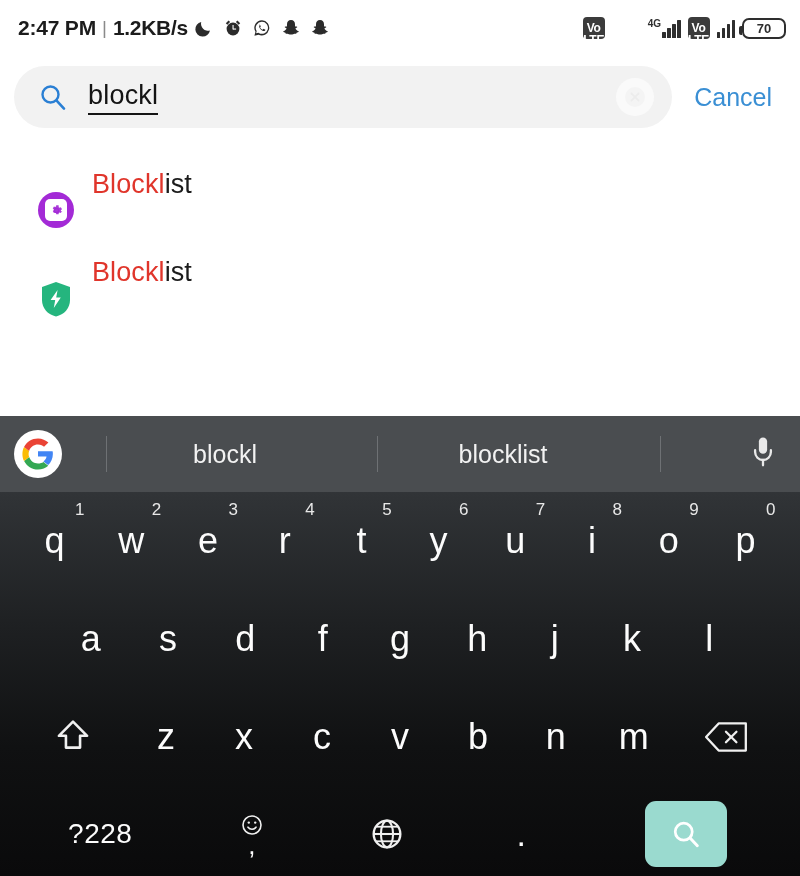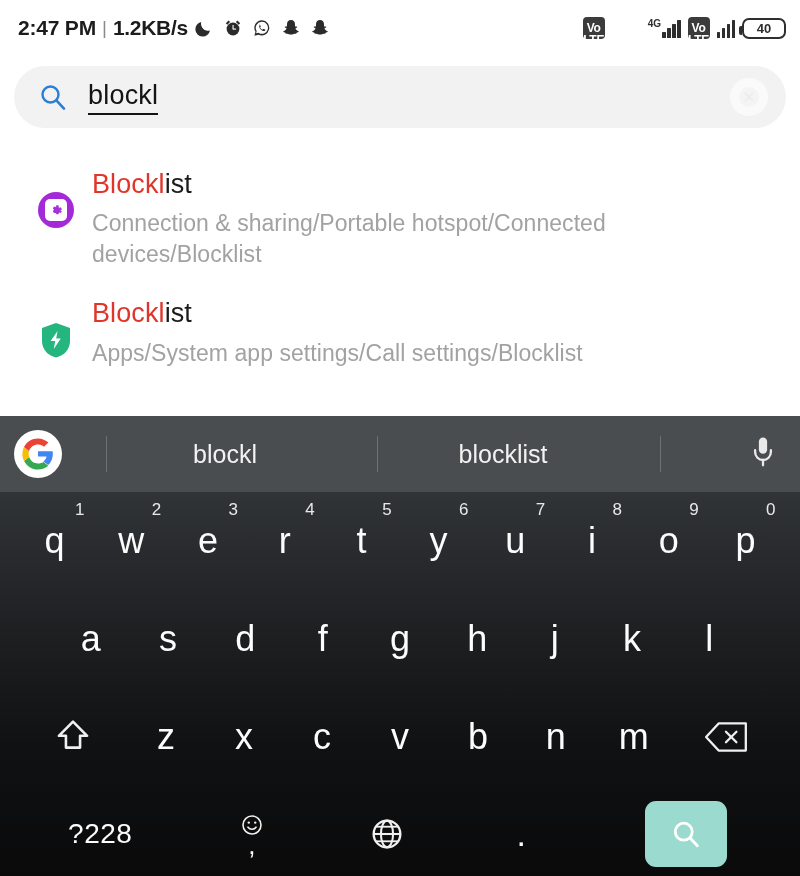--- a/index.html
+++ b/index.html
@@ -200,75 +200,74 @@
         <span class="v1">Vo</span>
         <span class="v2">LTE</span>
       </span>
       <span class="bars">
           <i></i>
           <i></i>
           <i></i>
           <i></i>
         </span>
       <span class="batt">
-        <span>40</span>
+        <span>70</span>
       </span>
     </div>
   </div>
 
   <div class="searchrow">
     <div class="searchfield">
       <svg class="mag-blue" width="30" height="30" viewBox="0 0 30 30">
         <circle cx="12.5" cy="12.5" r="8" fill="none" stroke="#2a7fd4" stroke-width="2.4"></circle>
         <line x1="18.6" y1="18.6" x2="26" y2="26.6" stroke="#2a7fd4" stroke-width="2.6" stroke-linecap="round"></line>
       </svg>
       <span class="query">blockl</span>
       <span class="clearbtn">
         <svg width="22" height="22" viewBox="0 0 22 22">
             <circle cx="11" cy="11" r="10" fill="#f4f4f4"></circle>
             <line x1="7.5" y1="7.5" x2="14.5" y2="14.5" stroke="#ececec" stroke-width="2" stroke-linecap="round"></line>
             <line x1="14.5" y1="7.5" x2="7.5" y2="14.5" stroke="#ececec" stroke-width="2" stroke-linecap="round"></line>
           </svg>
       </span>
     </div>
+    <div class="cancel">Cancel</div>
   </div>
 
   <div class="results">
 
     <div class="result">
       <div class="ricon">
         <span class="ico-circle">
           <span class="ico-inner">
             <svg width="15" height="15" viewBox="0 0 20 20">
               <path d="M10 6.3a3.7 3.7 0 1 0 0 7.4 3.7 3.7 0 0 0 0-7.4zm0 5.5a1.8 1.8 0 1 1 0-3.6 1.8 1.8 0 0 1 0 3.6z" fill="#a32ad6"></path>
               <path d="M17.4 11.6l-1.5-.9a6.3 6.3 0 0 0 0-1.4l1.5-.9-1.6-2.8-1.6.8a6.1 6.1 0 0 0-1.2-.7L12.8 3H9.6l-.2 1.7c-.4.2-.8.4-1.2.7l-1.6-.8-1.6 2.8 1.5.9a6.3 6.3 0 0 0 0 1.4l-1.5.9 1.6 2.8 1.6-.8c.4.3.8.5 1.2.7l.2 1.7h3.2l.2-1.7c.4-.2.8-.4 1.2-.7l1.6.8 1.6-2.8z" fill="#a32ad6" opacity="0.92"></path>
             </svg>
           </span>
         </span>
       </div>
       <div class="rtext">
         <div class="rtitle">
           <span class="hl">Blockl</span><span class="rest">ist</span>
         </div>
-        <div class="rsub">Connection &amp; sharing/Portable hotspot/Connected devices/Blocklist</div>
       </div>
     </div>
 
     <div class="result">
       <div class="ricon">
         <svg width="34" height="38" viewBox="0 0 34 38">
           <path d="M17 2 3 7v13c0 8.3 5.8 14.6 14 16.5C25.2 34.6 31 28.3 31 20V7L17 2z" fill="#25b57e"></path>
           <path d="M18.6 10l-7 10h4.6l-1.4 8 7-10.5h-4.6z" fill="#ffffff"></path>
         </svg>
       </div>
       <div class="rtext">
         <div class="rtitle">
           <span class="hl">Blockl</span><span class="rest">ist</span>
         </div>
-        <div class="rsub">Apps/System app settings/Call settings/Blocklist</div>
       </div>
     </div>
 
   </div>
 
   <div class="keyboard">
 
     <div class="suggestbar">
       <span class="glogo">
         <svg width="34" height="34" viewBox="0 0 48 48">

